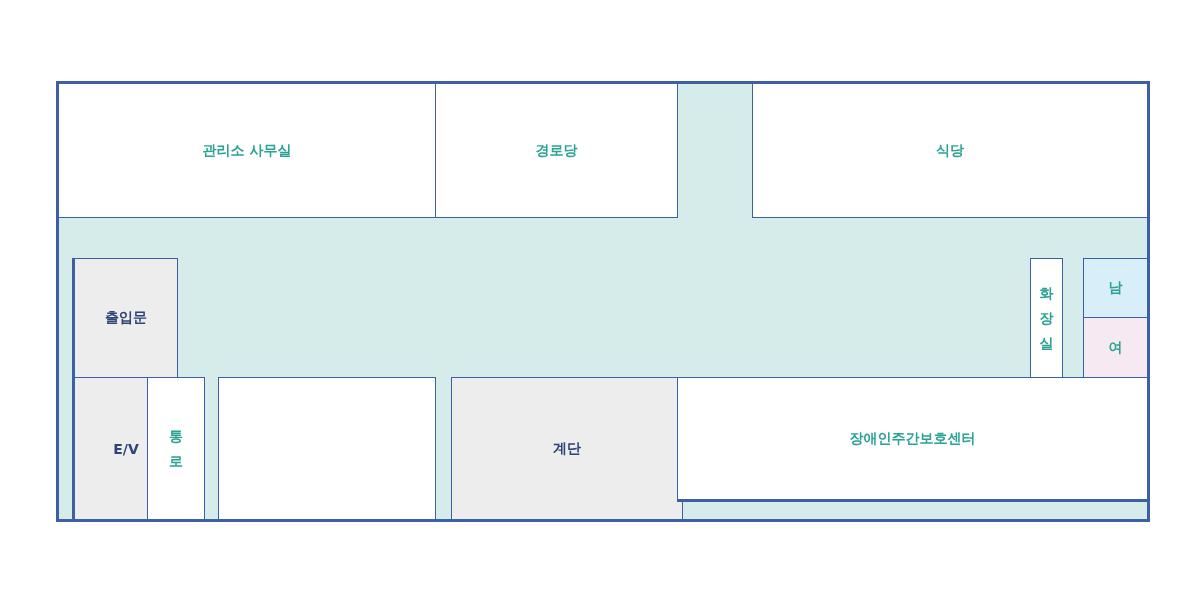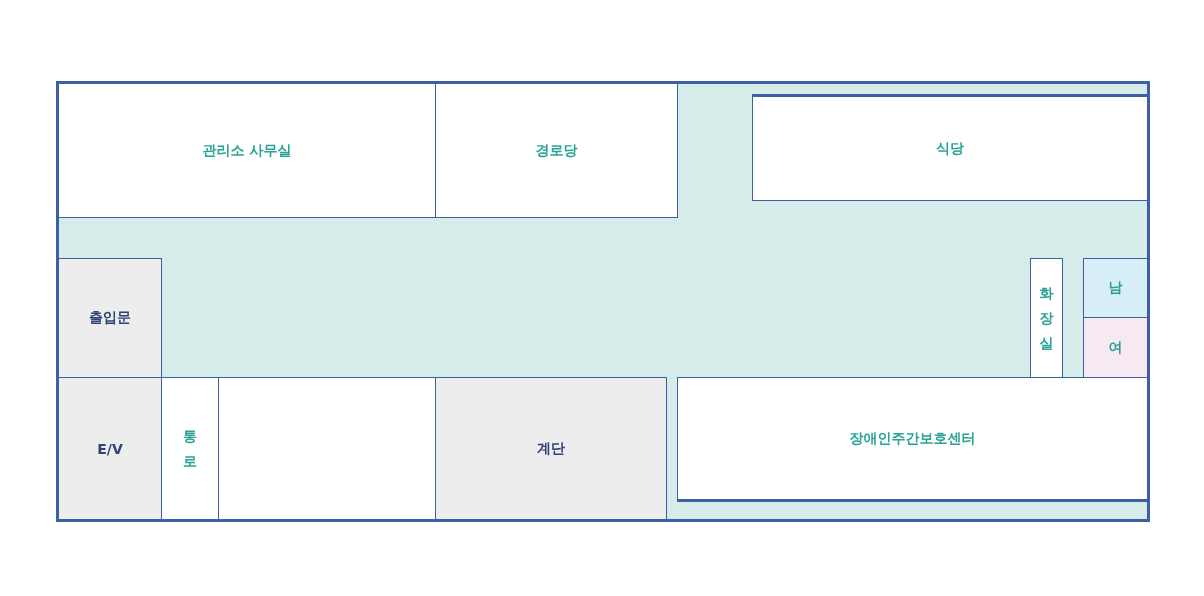--- a/index.html
+++ b/index.html
@@ -4,59 +4,59 @@
   <style>
     html, body { margin: 0; padding: 0; background: #ffffff; }
     body { width: 1204px; height: 596px; position: relative; overflow: hidden;
            font-family: "DejaVu Sans", "Liberation Sans", sans-serif; }
     .plan { position: absolute; left: 56px; top: 81px; width: 1094px; height: 441px;
             box-sizing: border-box; border: 3px solid #3d5fa3; background: #d6ecea; }
     .room { position: absolute; box-sizing: border-box; border: 1.5px solid #3d5fa3;
             display: flex; align-items: center; justify-content: center;
             font-size: 14px; font-weight: bold; text-align: center; }
     .teal { color: #2aa394; }
-    .navy { color: #2e4377; }
+    .navy { color: #2e4377; margin-left: 16px; }
     .white { background: #ffffff; }
     .gray { background: #ededed; }
     .blue { background: #d8eef9; }
     .pink { background: #f7e9f1; }
     .vertical { writing-mode: horizontal-tb; line-height: 25px; width: 1em; word-break: break-all; white-space: normal; }
   </style>
 </head>
 <body>
 
 <div class="plan"></div>
 
 <div class="room white teal" style="left:56px; top:81px; width:380px; height:137px; border-top-width:3px; border-left-width:3px;">
   <span>관리소 사무실</span>
 </div>
 <div class="room white teal" style="left:435px; top:81px; width:243px; height:137px; border-top-width:3px;font-family:Liberation Serif, serif;">
   <span>경로당</span>
 </div>
-<div class="room white teal" style="left:752px; top:94px; width:398px; height:107px; border-top-width:3px; border-right-width:3px;">
+<div class="room white teal" style="left:752px; top:81px; width:398px; height:137px; border-top-width:3px; border-right-width:3px;">
   <span>식당</span>
 </div>
 
 <div class="room gray navy" style="left:56px; top:258px; width:106px; height:120px; border-left-width:3px;">
   <span>출입문</span>
 </div>
 <div class="room white teal" style="left:1030px; top:258px; width:33px; height:120px;">
   <span class="vertical">화장실</span>
 </div>
 <div class="room blue teal" style="left:1083px; top:258px; width:67px; height:60px; border-right-width:3px;">
   <span>남</span>
 </div>
 <div class="room pink teal" style="left:1083px; top:317px; width:67px; height:61px; border-right-width:3px;">
   <span>여</span>
 </div>
 
 <div class="room gray navy" style="left:56px; top:377px; width:106px; height:145px; border-left-width:3px; border-bottom-width:3px;">
   <span>E/V</span>
 </div>
-<div class="room white teal" style="left:161px; top:377px; width:58px; height:145px; border-bottom-width:3px;">
+<div class="room white teal" style="left:147px; top:377px; width:58px; height:145px; border-bottom-width:3px;">
   <span class="vertical">통로</span>
 </div>
 <div class="room white" style="left:218px; top:377px; width:218px; height:145px; border-bottom-width:3px;">
 </div>
 <div class="room gray navy" style="left:435px; top:377px; width:232px; height:145px; border-bottom-width:3px;">
   <span>계단</span>
 </div>
 <div class="room white teal" style="left:677px; top:377px; width:473px; height:125px; border-bottom-width:3px; border-right-width:3px;">
   <span>장애인주간보호센터</span>
 </div>

